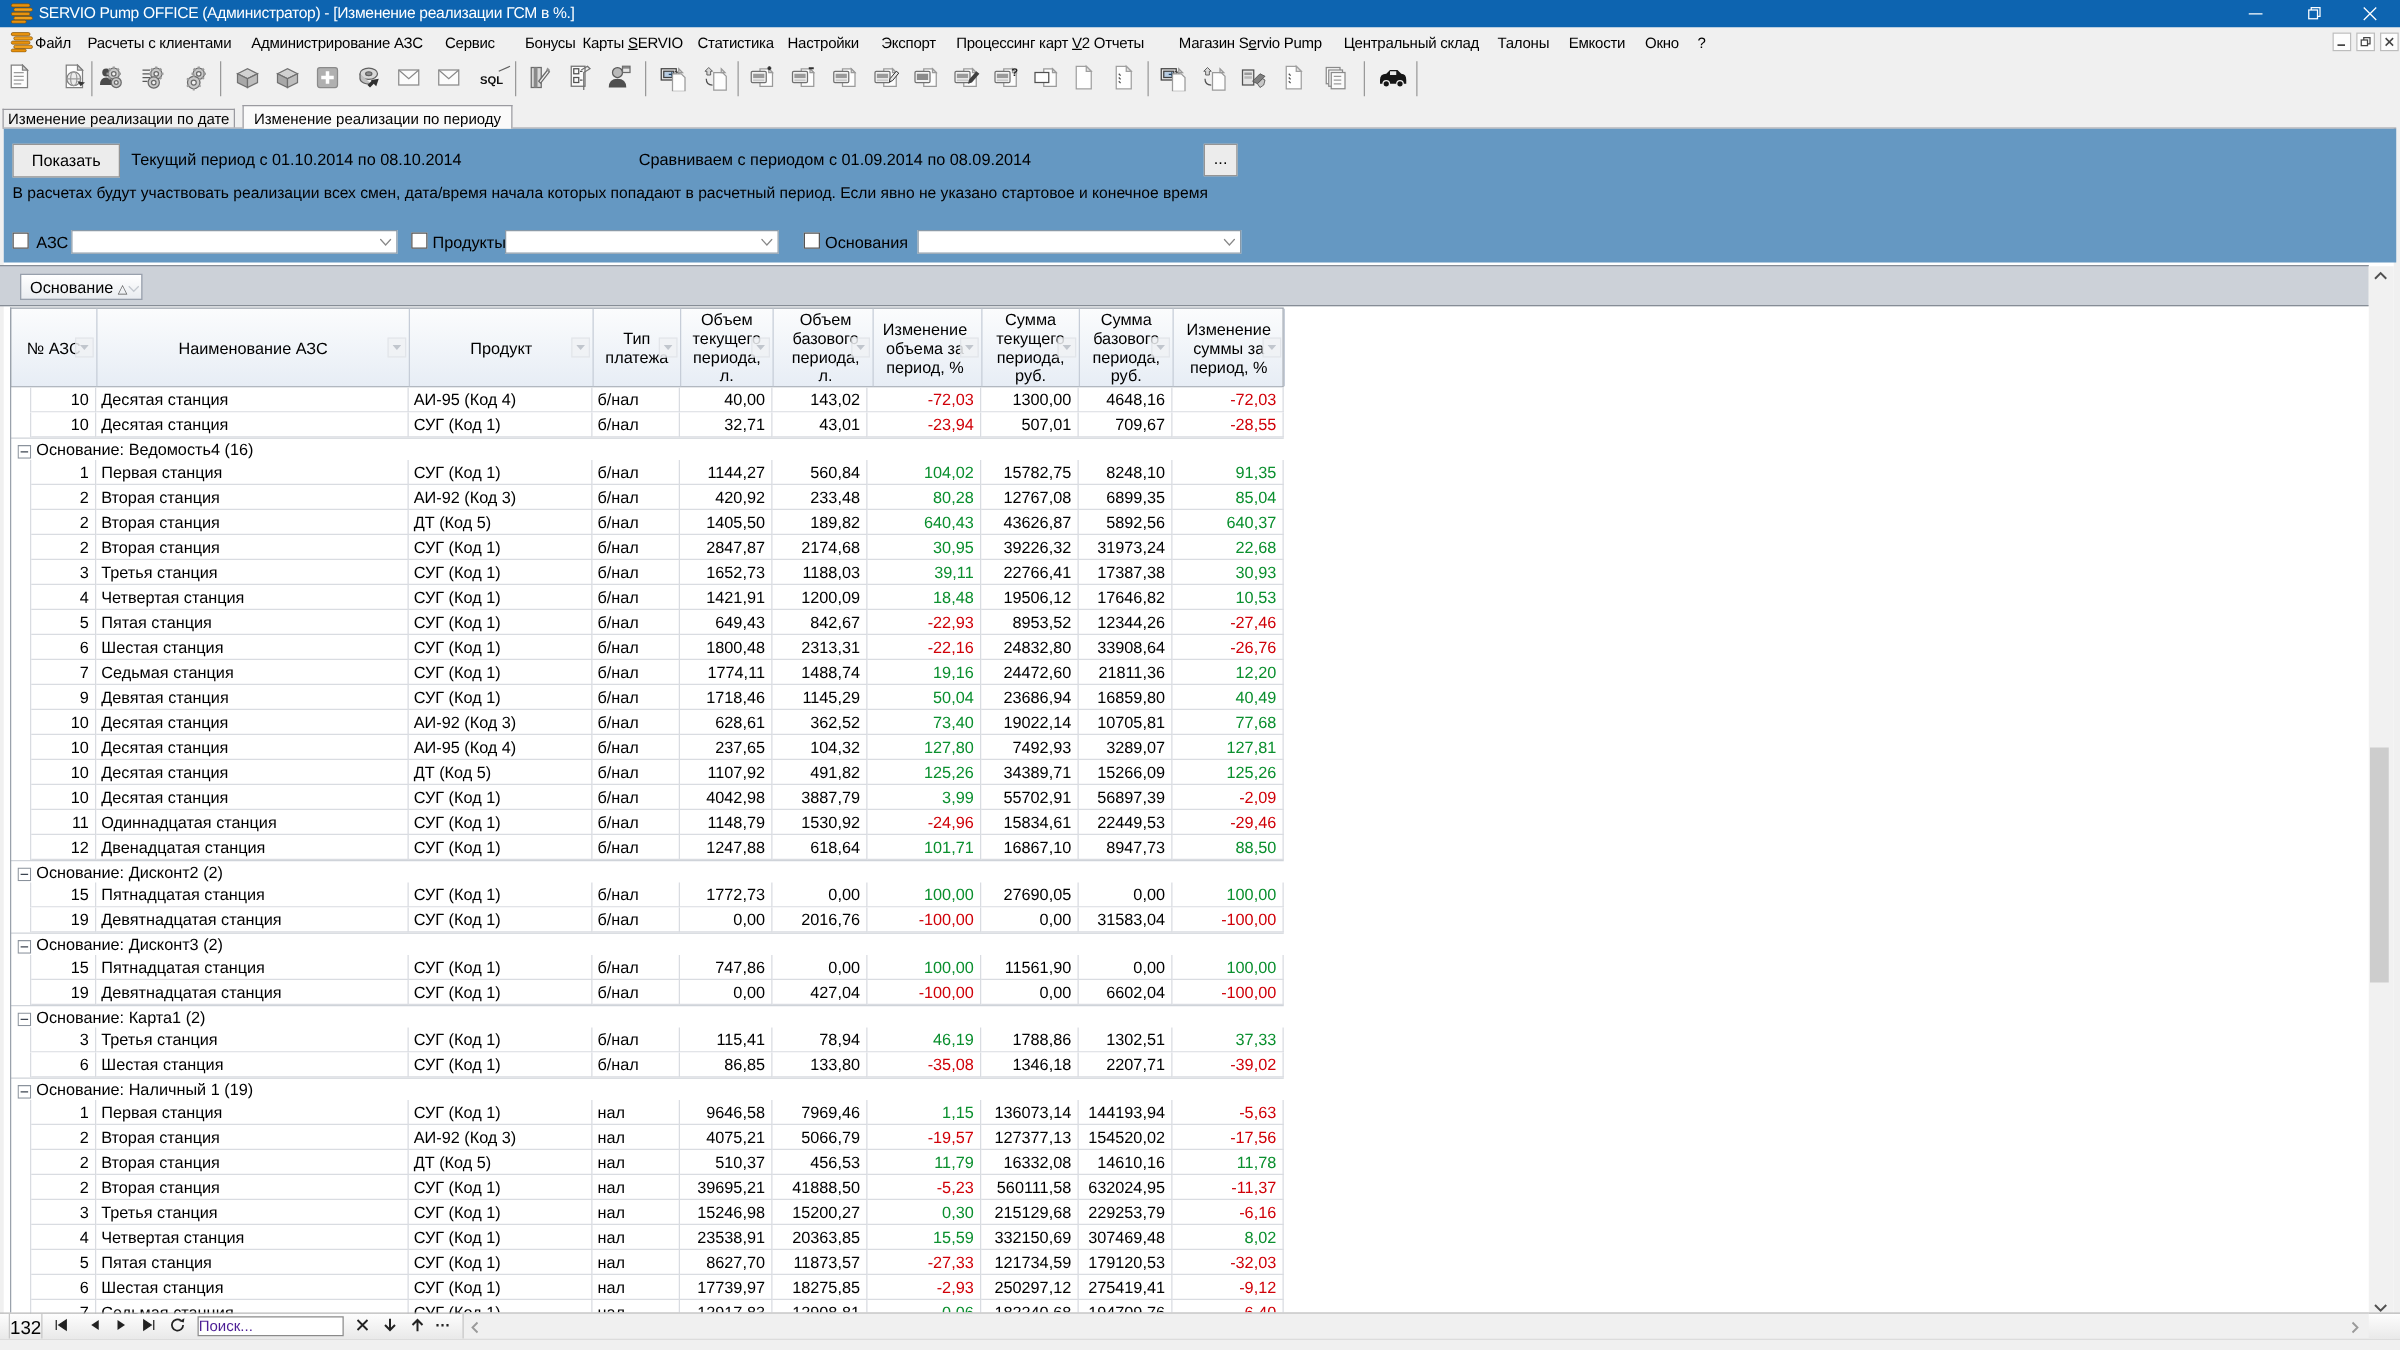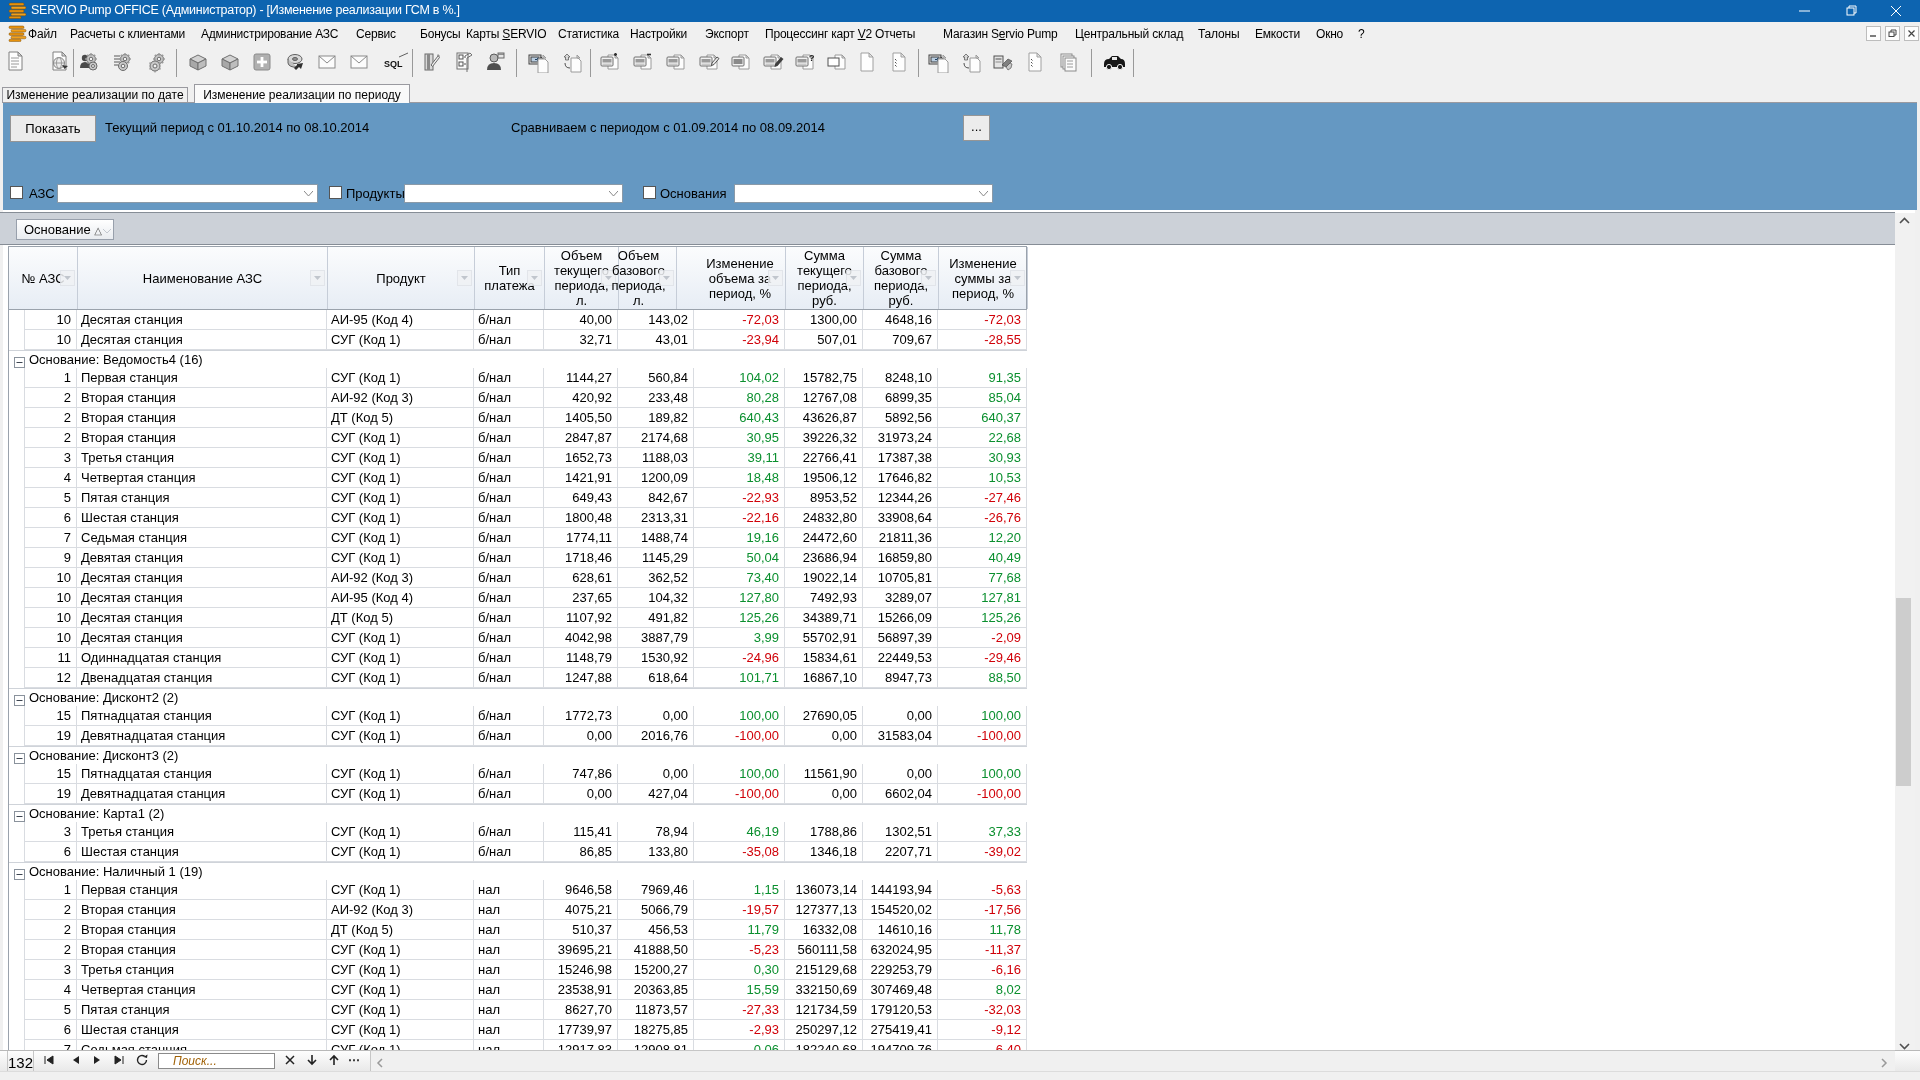--- a/index.html
+++ b/index.html
@@ -55,21 +55,21 @@
 .gbox{position:absolute;left:6px;top:3px}
 .gtxt{position:absolute;left:21px;top:1px;font-size:13px;color:#000;white-space:nowrap}
 #vscroll{position:absolute;left:1895px;top:213px;width:20px;height:842px;background:#f1f1f1}
 #vthumb{position:absolute;left:1px;top:385px;width:15px;height:188px;background:#cdcdcd}
 .varr{position:absolute;left:3px;font-size:11px;color:#505050}
 #footer{position:absolute;left:0px;top:1050px;width:1920px;height:21px;background:linear-gradient(#fdfdfd,#e9e9e9);
  border-top:1px solid #b8b8b8}
 .fsep{position:absolute;top:0;width:1px;height:20px;background:#c6c6c6}
 .fico{position:absolute;top:2px;font-size:12px;color:#222}
 #fsearch{position:absolute;left:158px;top:2px;width:117px;height:16px;background:#fff;border:1px solid #8a8a8a;
- font-size:12px;font-style:italic;color:#a16207;padding:0px 0 0 14px}
+ font-size:12px;color:#4c1d95;padding:0px 0 0 0}
 #hscroll{position:absolute;left:370px;top:1050px;width:1525px;height:21px;background:#f0f0f0;border-top:1px solid #c6c6c6;border-left:1px solid #c6c6c6}
 #statusbar{position:absolute;left:0;top:1071px;width:1920px;height:9px;background:#f0f0f0;border-top:1px solid #dcdcdc}
 u{text-decoration:underline}
 </style></head>
 <body>
 <div id="titlebar">
  <div class="logo"><svg width="19" height="17" viewBox="0 0 19 17">
         <rect x="1" y="1" width="15" height="2.6" rx="1.3" fill="#e8920c" stroke="#7a4a00" stroke-width="0.5"></rect>
         <rect x="3" y="4.4" width="15" height="2.6" rx="1.3" fill="#f2a01a" stroke="#7a4a00" stroke-width="0.5"></rect>
         <rect x="1" y="7.8" width="15" height="2.6" rx="1.3" fill="#e8920c" stroke="#7a4a00" stroke-width="0.5"></rect>
@@ -390,20 +390,21 @@
   </div>
 <div class="tab1">Изменение реализации по дате</div>
 <div id="tabline"></div>
 <div class="tab2">Изменение реализации по периоду</div>
 <div id="page"></div>
 <div id="bluepanel">
  <div id="btnShow">Показать</div>
  <div class="bptxt" style="left:102px;top:17px">Текущий период с 01.10.2014 по 08.10.2014</div>
  <div class="bptxt" style="left:508px;top:17px">Сравниваем с периодом с 01.09.2014 по 08.09.2014</div>
  <div id="btnDots">...</div>
+ <div class="bpdesc" style="left:7px;top:44px">В расчетах будут участвовать реализации всех смен, дата/время начала которых попадают в расчетный период. Если явно не указано стартовое и конечное время</div>
  <div class="cbx" style="left:7px;top:83px"></div>
  <div class="bptxt" style="left:26px;top:83px">АЗС</div>
  <div class="combo" style="left:54px;top:81px;width:261px">
       <span class="ar"><svg width="9" height="6">
           <path d="M0 0 L4.5 5 L9 0" fill="none" stroke="#888"></path>
         </svg></span>
     </div>
  <div class="cbx" style="left:326px;top:83px"></div>
  <div class="bptxt" style="left:343px;top:83px">Продукты</div>
  <div class="combo" style="left:401px;top:81px;width:219px">
@@ -460,21 +461,21 @@
       </div>
     </div>
     <div class="hc" style="left:536px;width:74px">
       <span>Объем текущего периода, л.</span>
       <div class="hbtn">
         <svg width="7" height="5">
           <path d="M0 0 L7 0 L3.5 4 Z" fill="#b9bec6"></path>
         </svg>
       </div>
     </div>
-    <div class="hc" style="left:592px;width:76px">
+    <div class="hc" style="left:614px;width:76px">
       <span>Объем базового периода, л.</span>
       <div class="hbtn">
         <svg width="7" height="5">
           <path d="M0 0 L7 0 L3.5 4 Z" fill="#b9bec6"></path>
         </svg>
       </div>
     </div>
     <div class="hc" style="left:686px;width:91px">
       <span>Изменение объема за период, %</span>
       <div class="hbtn">

